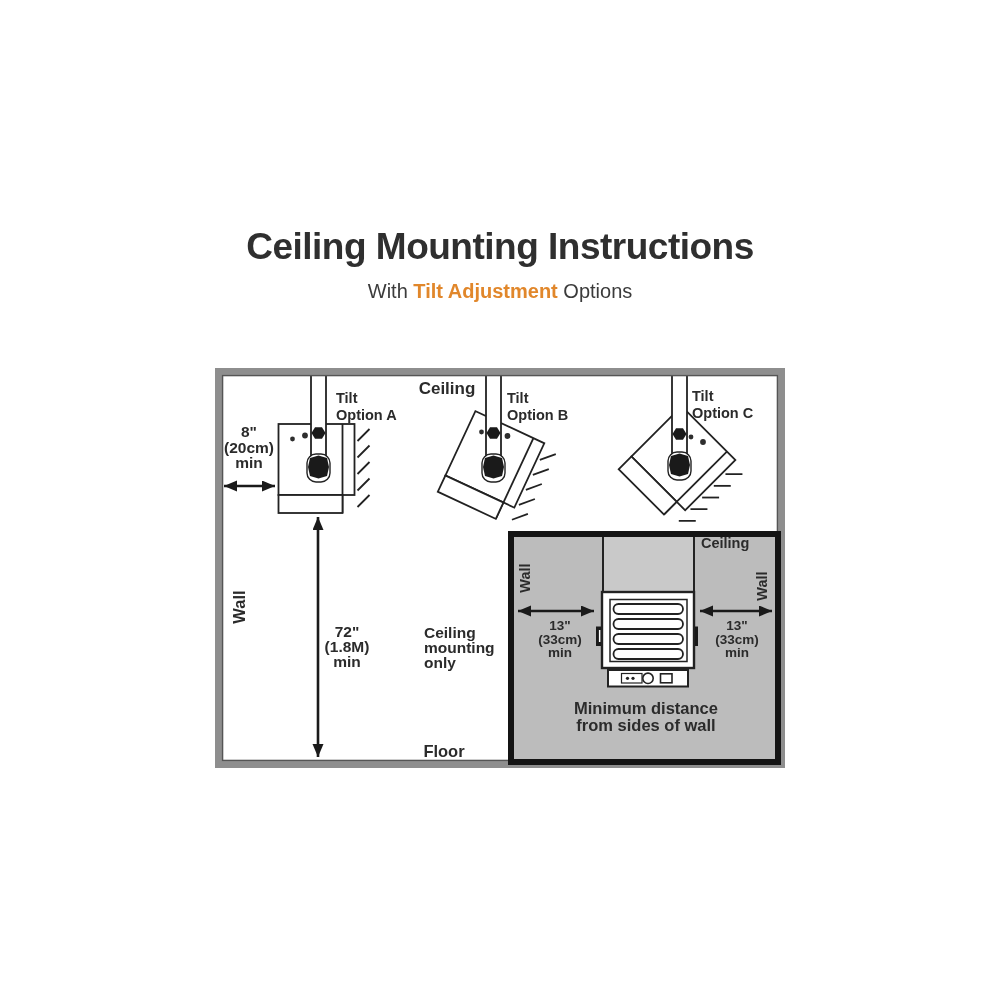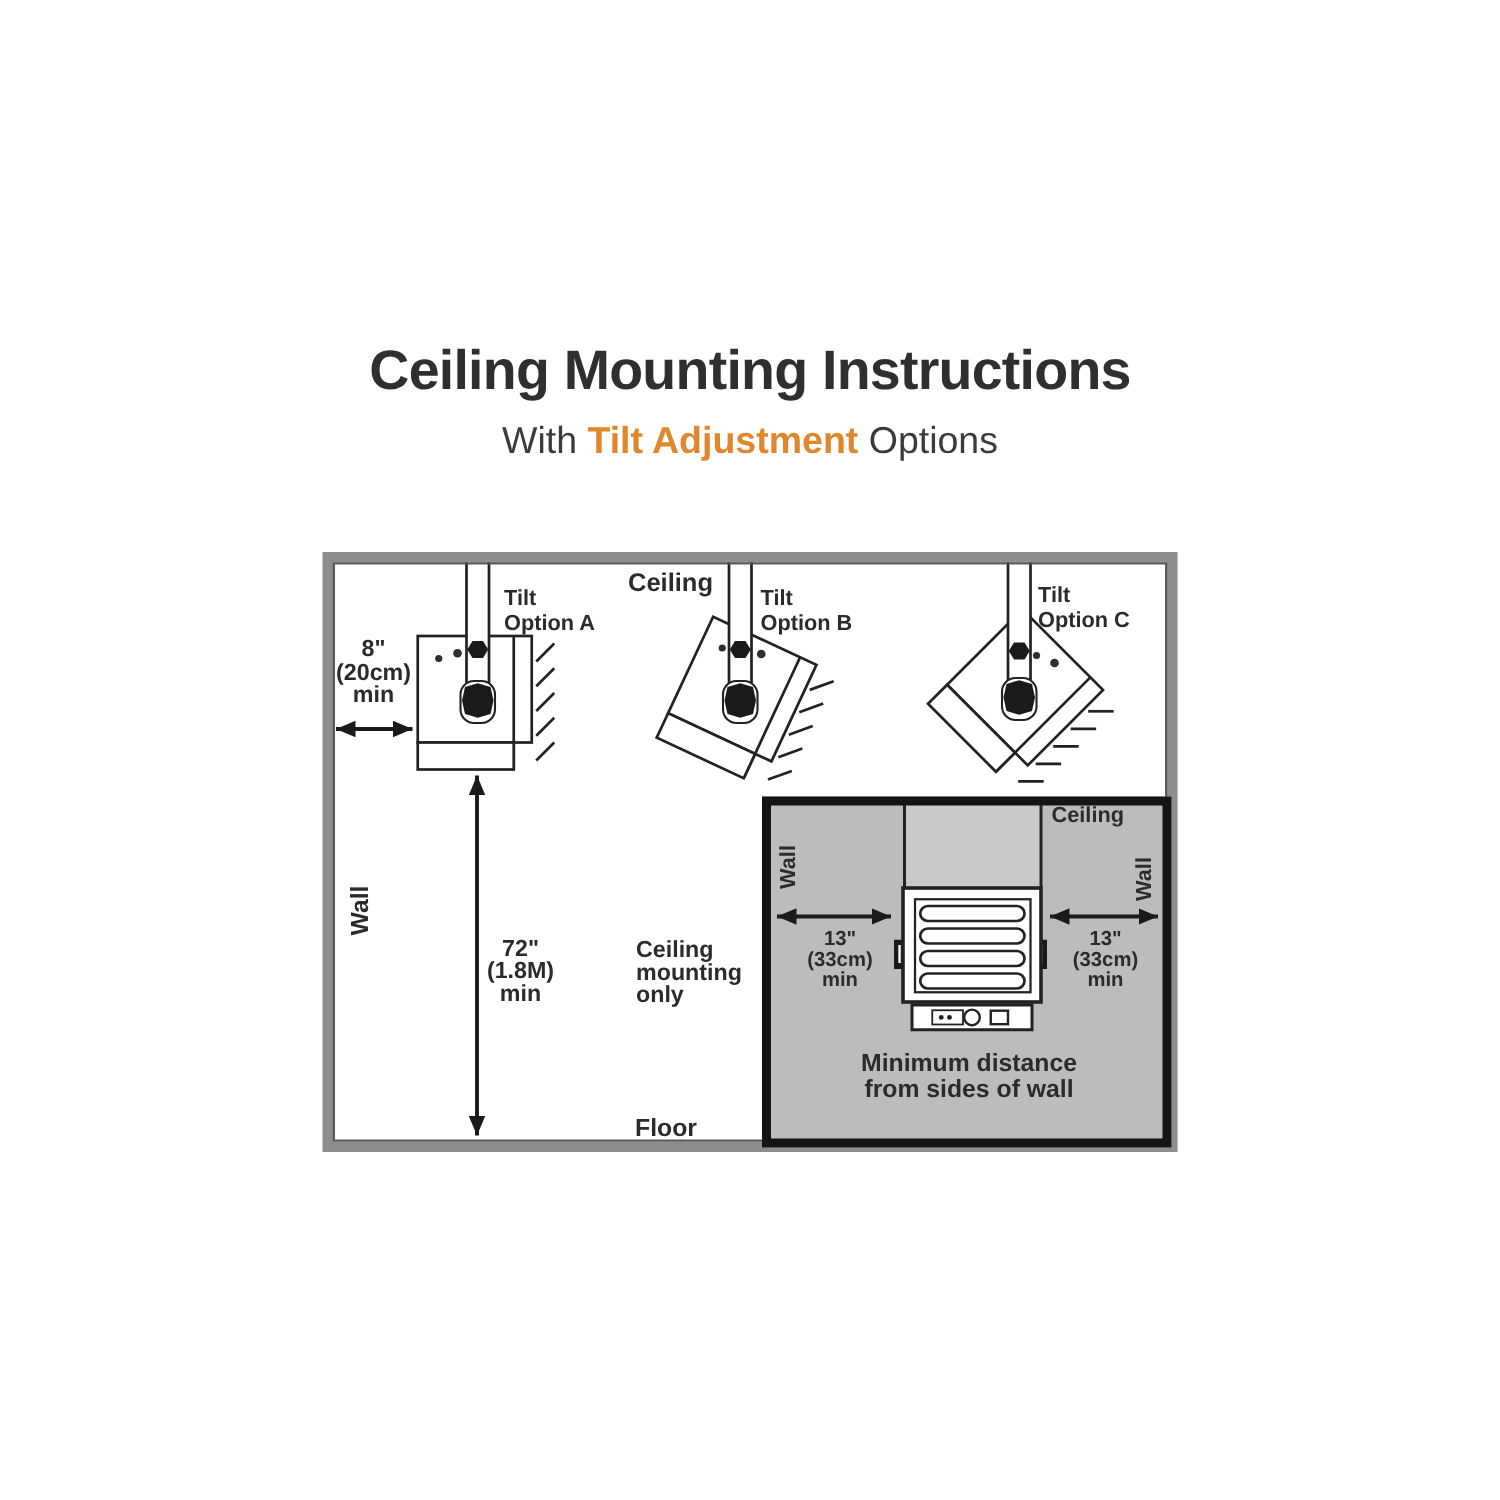--- a/index.html
+++ b/index.html
@@ -1,21 +1,21 @@
 <!DOCTYPE html>
 <html><head>
 <meta charset="utf-8">
 <style>
   html,body{margin:0;padding:0;background:#fff;}
   .canvas{position:relative;width:1000px;height:768px;background:#ffffff;overflow:hidden;
           font-family:"Liberation Sans",sans-serif;}
   .title{position:absolute;top:226px;left:0;width:100%;text-align:center;
          font-size:37px;font-weight:700;color:#2f2f2f;letter-spacing:-0.5px;}
   .subtitle{position:absolute;top:280px;left:0;width:100%;text-align:center;
-            font-size:25px;font-weight:400;color:#3b3b3b;}
+            font-size:20px;font-weight:400;color:#3b3b3b;}
   .subtitle .hl{font-weight:700;color:#e1872b;}
   svg{position:absolute;top:0;left:0;}
   svg text{font-family:"Liberation Sans",sans-serif;font-weight:700;fill:#2b2b2b;}
   .t17{font-size:17px;}
   .t165{font-size:16.5px;}
   .t155{font-size:15.5px;}
   .t145{font-size:14.5px;}
   .t135{font-size:13.5px;}
   .ln{stroke:#222;stroke-width:1.8;fill:none;}
   .body{fill:#ffffff;stroke:#222;stroke-width:1.8;}

